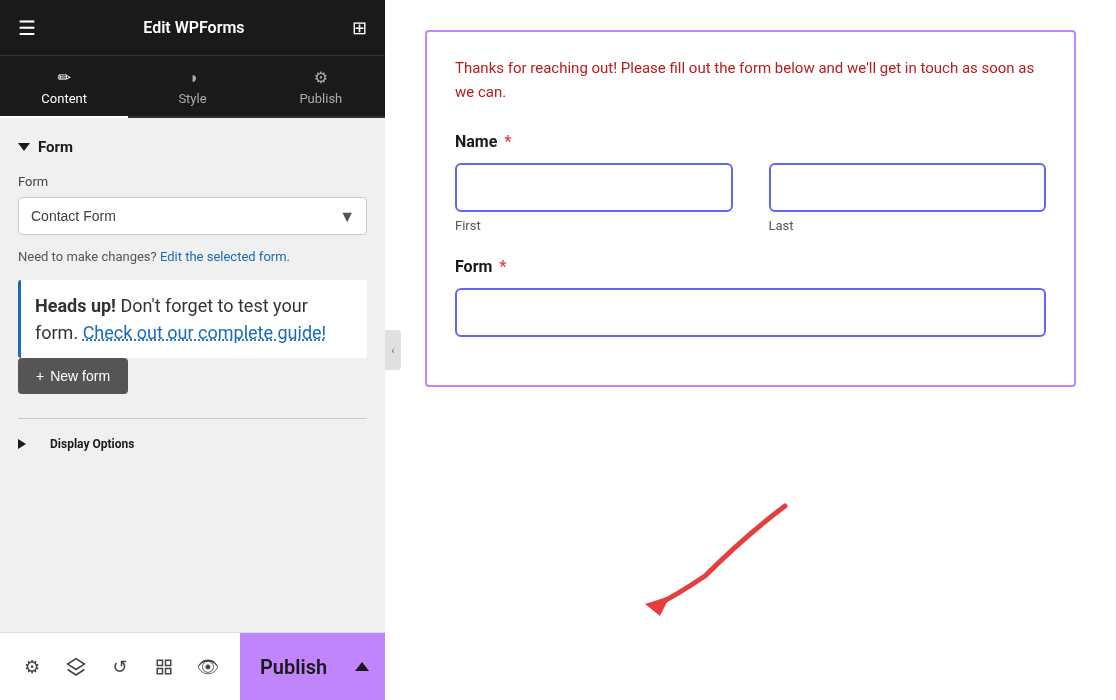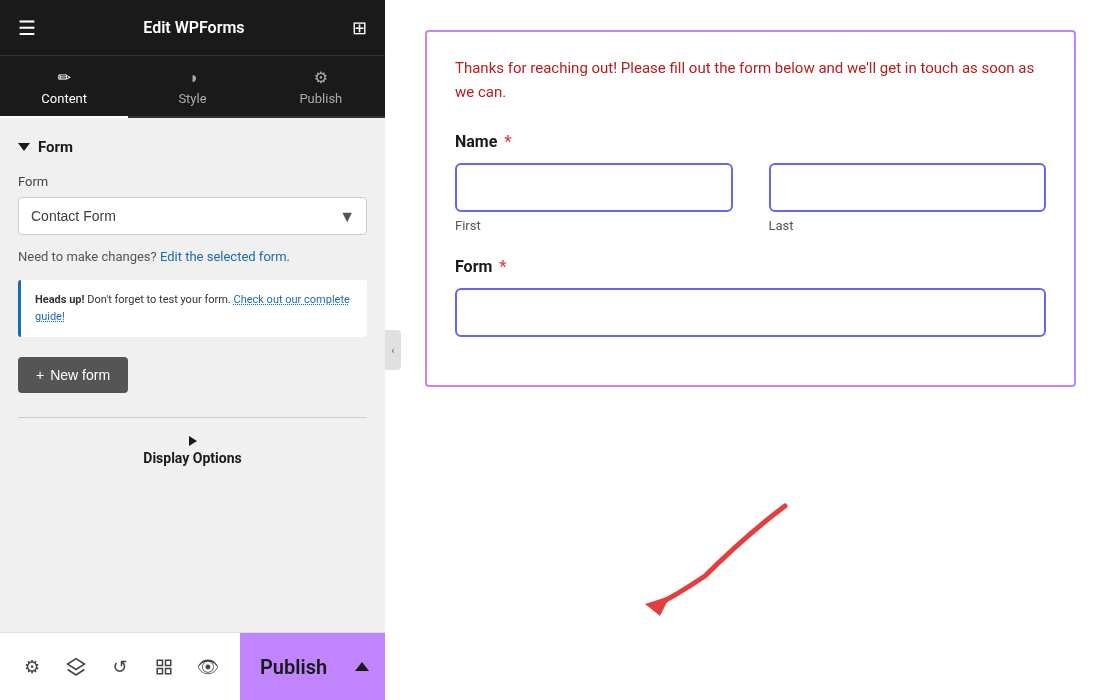--- a/index.html
+++ b/index.html
@@ -142,24 +142,23 @@
     .edit-link-text a {
       color: #1a6bb5;
       text-decoration: none;
     }
 
     .info-box {
       background: #fff;
       border-left: 3px solid #1a6bb5;
       border-radius: 3px;
       padding: 12px 14px;
-      font-size: 11px;
+      font-size: 18px;
       color: #333;
       line-height: 1.5;
-      margin-bottom: 20px;
     }
 
     .info-box strong {
       font-weight: 700;
     }
 
     .info-box .guide-link {
       color: #1a6bb5;
       text-decoration: underline dotted;
       cursor: pointer;
@@ -175,27 +174,26 @@
       border-radius: 4px;
       padding: 10px 18px;
       font-size: 14px;
       cursor: pointer;
       margin-bottom: 24px;
     }
 
     .display-options-row {
       display: flex;
       align-items: center;
-      gap: 4px;
-      font-size: 14px;
+      gap: 24px;
+      font-size: 12px;
       font-weight: 700;
       color: #1a1a1a;
       cursor: pointer;
       padding-top: 4px;
-      flex-direction: column;
     }
 
     .triangle-right {
       width: 0;
       height: 0;
       border-top: 5px solid transparent;
       border-bottom: 5px solid transparent;
       border-left: 8px solid #1a1a1a;
       display: inline-block;
     }

